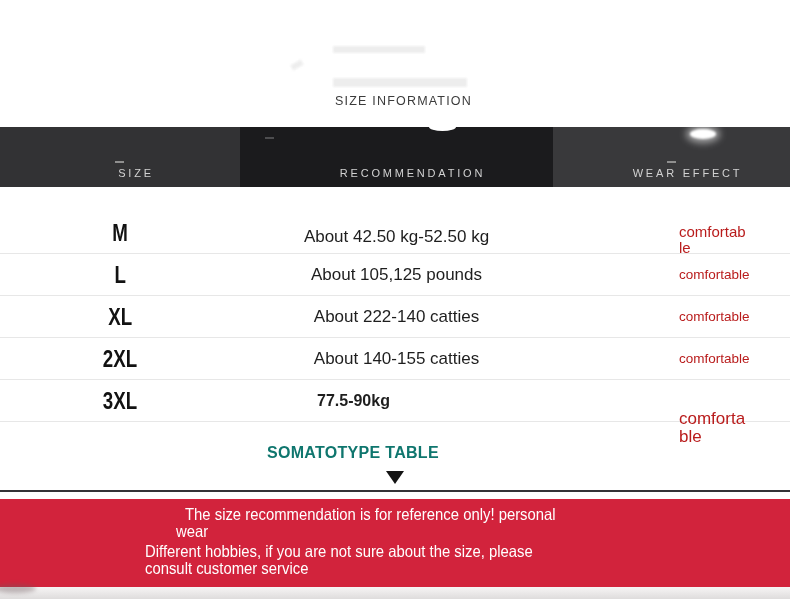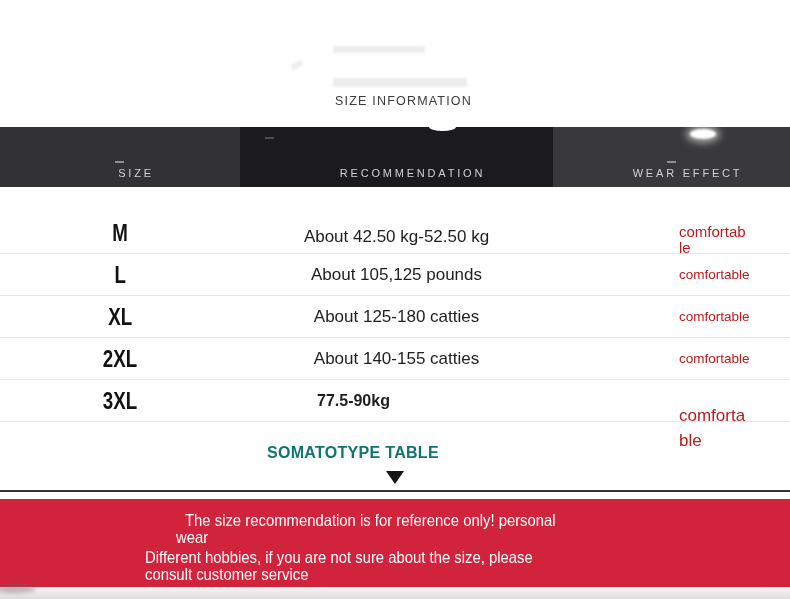--- a/index.html
+++ b/index.html
@@ -106,21 +106,21 @@
     white-space: pre-line;
     line-height: 16px;
     margin-left: 24px;
   }
 
   
   .r-first .cell-size, .r-first .cell-reco { align-items: flex-end; padding-bottom: 6px; }
   .r-first .wear-text { font-size: 15px; line-height: 16.5px; margin-top: 40px; }
   .r-last .cell-reco { justify-content: flex-start; padding-left: 77px; }
   .r-last .reco-text { font-size: 16px; font-weight: bold; }
-  .r-last .wear-text { font-size: 17px; line-height: 25px; margin-top: 54px; position: relative; z-index: 2; }
+  .r-last .wear-text { font-size: 17px; line-height: 18px; margin-top: 54px; position: relative; z-index: 2; }
 
   
   .somatotype-heading {
     position: absolute;
     top: 444px; left: 267px;
     font-size: 16px;
     font-weight: 700;
     letter-spacing: .3px;
     color: #0f766e;
   }
@@ -139,21 +139,21 @@
     top: 490px; left: 0;
     width: 790px; height: 2px;
     background: #353337;
   }
   .notice-banner {
     position: absolute;
     top: 499px; left: 0;
     width: 790px; height: 96px;
     background: #d2233c;
     color: #ffffff;
-    padding-top: 13px;
+    padding-top: 7px;
   }
   .notice-line {
     font-size: 16.5px;
     line-height: 17px;
     transform: scaleX(.9);
     transform-origin: left center;
     white-space: nowrap;
   }
   .notice-line.l1 { margin-left: 185px; }
   .notice-line.l2 { margin-left: 176px; }
@@ -229,21 +229,21 @@
       <div class="t-cell cell-wear">
         <span class="wear-text">comfortable</span>
       </div>
     </div>
 
     <div class="t-row">
       <div class="t-cell cell-size">
         <span class="size-label">XL</span>
       </div>
       <div class="t-cell cell-reco">
-        <span class="reco-text">About 125-180 catties</span>
+        <span class="reco-text">About 222-140 catties</span>
       </div>
       <div class="t-cell cell-wear">
         <span class="wear-text">comfortable</span>
       </div>
     </div>
 
     <div class="t-row">
       <div class="t-cell cell-size">
         <span class="size-label">2XL</span>
       </div>

